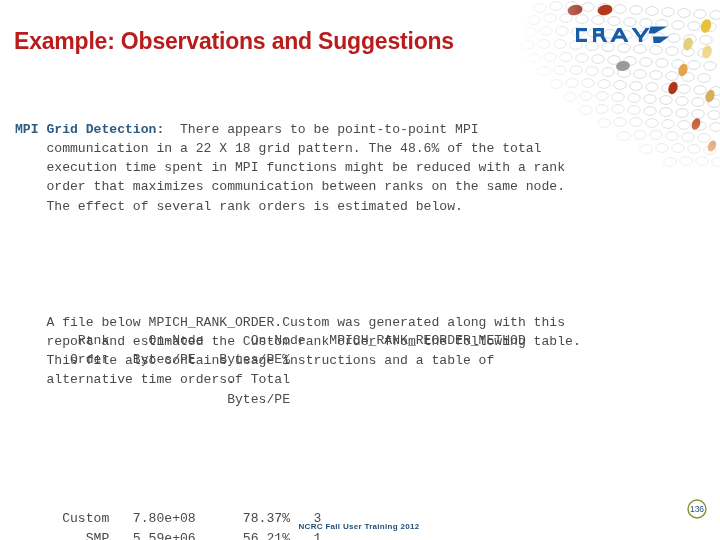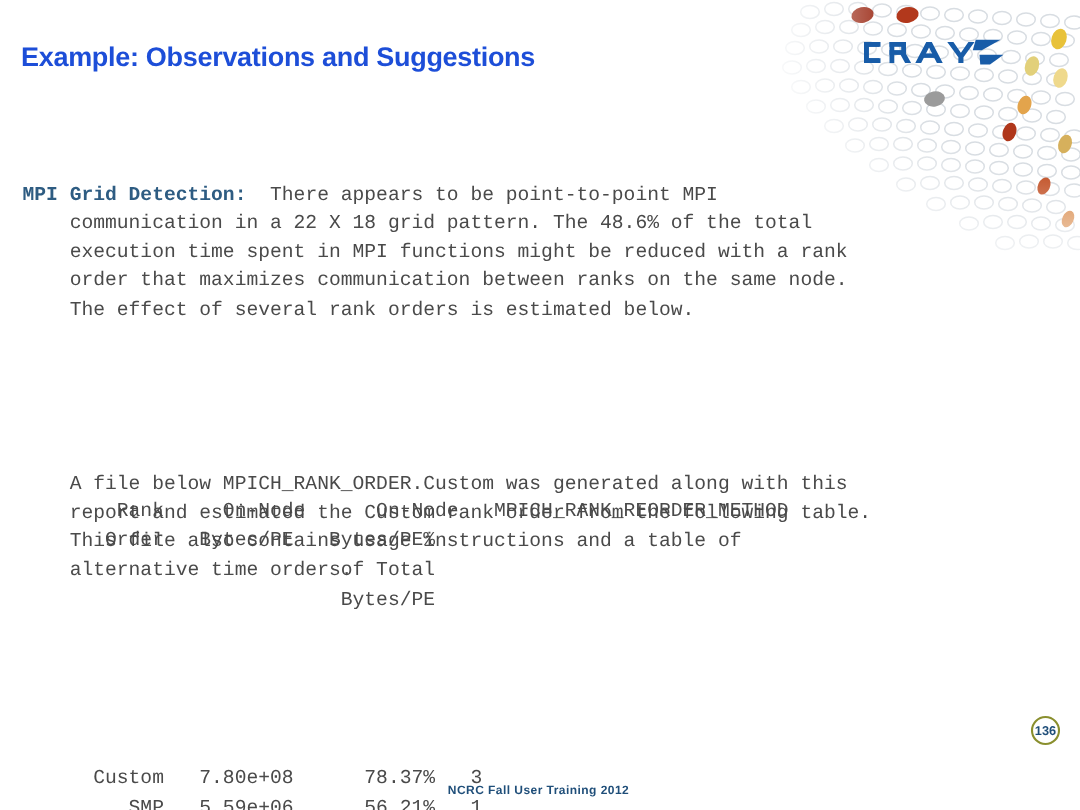--- a/index.html
+++ b/index.html
@@ -39,23 +39,23 @@
     height: 34px;
   }
   #cray-logo svg { display: block; }
 
   
   #slide-title {
     position: absolute;
     left: 14px;
     top: 28px;
     font-family: "Liberation Sans", sans-serif;
-    font-size: 18px;
+    font-size: 23px;
     font-weight: bold;
-    color: #1d4ed8;
+    color: #b91c1c;
     letter-spacing: -0.2px;
     white-space: nowrap;
   }
 
   
   #report-body {
     position: absolute;
     left: 15px;
     top: 81px;
     width: 690px;
@@ -97,24 +97,23 @@
     text-align: center;
     font-family: "Liberation Sans", sans-serif;
     font-size: 8px;
     font-weight: bold;
     color: #1f4e79;
     letter-spacing: 0.3px;
   }
   #page-badge {
     position: absolute;
     right: 12px;
-    top: 476px;
+    top: 498px;
     width: 22px;
     height: 22px;
-    font-weight: bold;
   }
   #page-badge svg { display: block; }
 </style>
 </head>
 <body>
 
 <div id="slide">
 
   <div id="brand-pattern">
     <svg width="200" height="185" viewBox="0 0 200 185" xmlns="http://www.w3.org/2000/svg">

